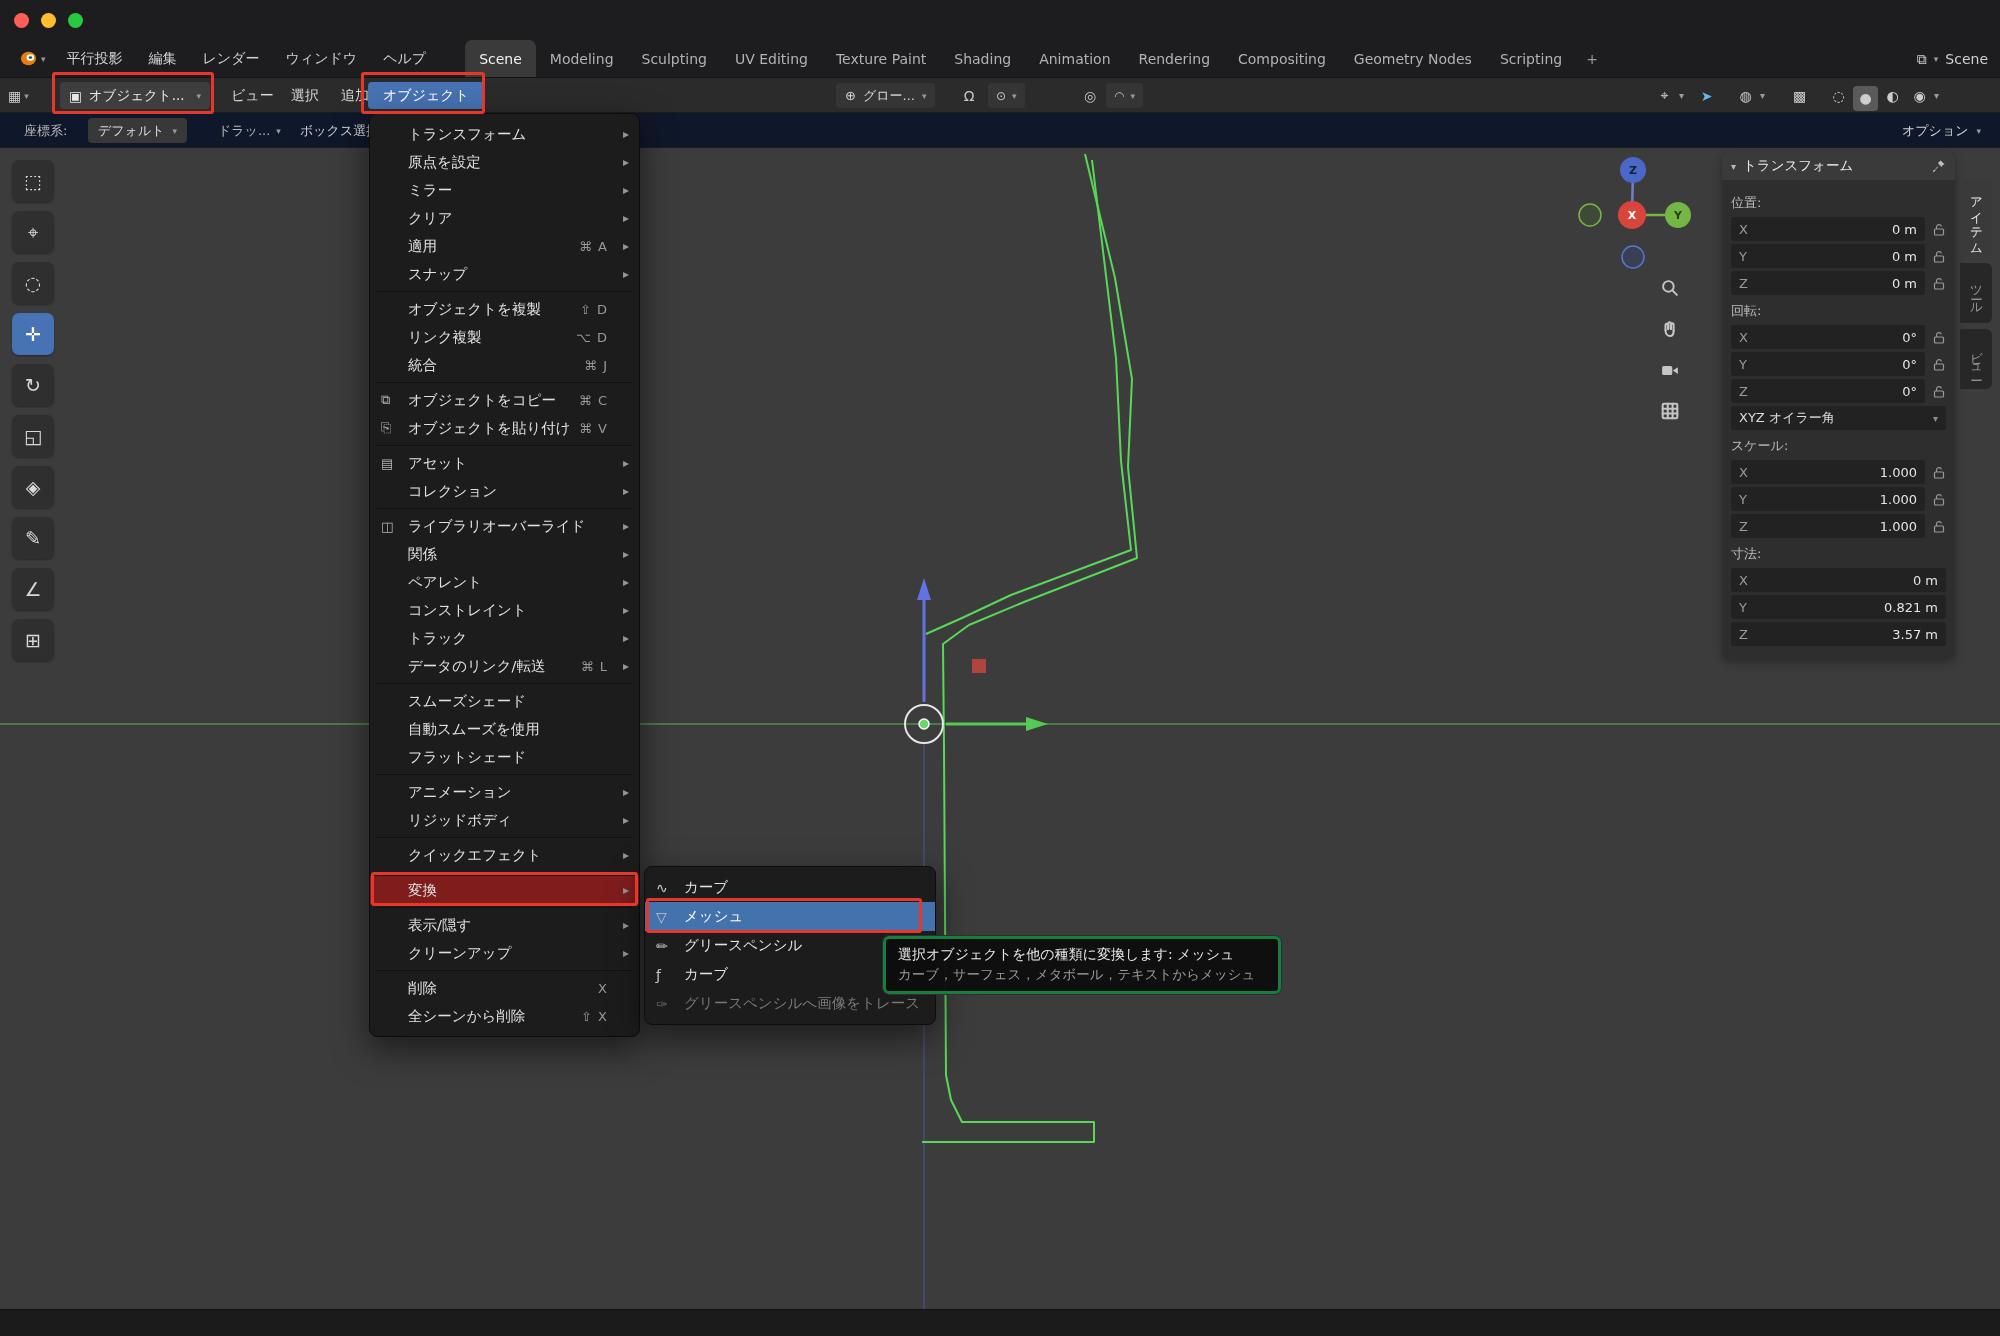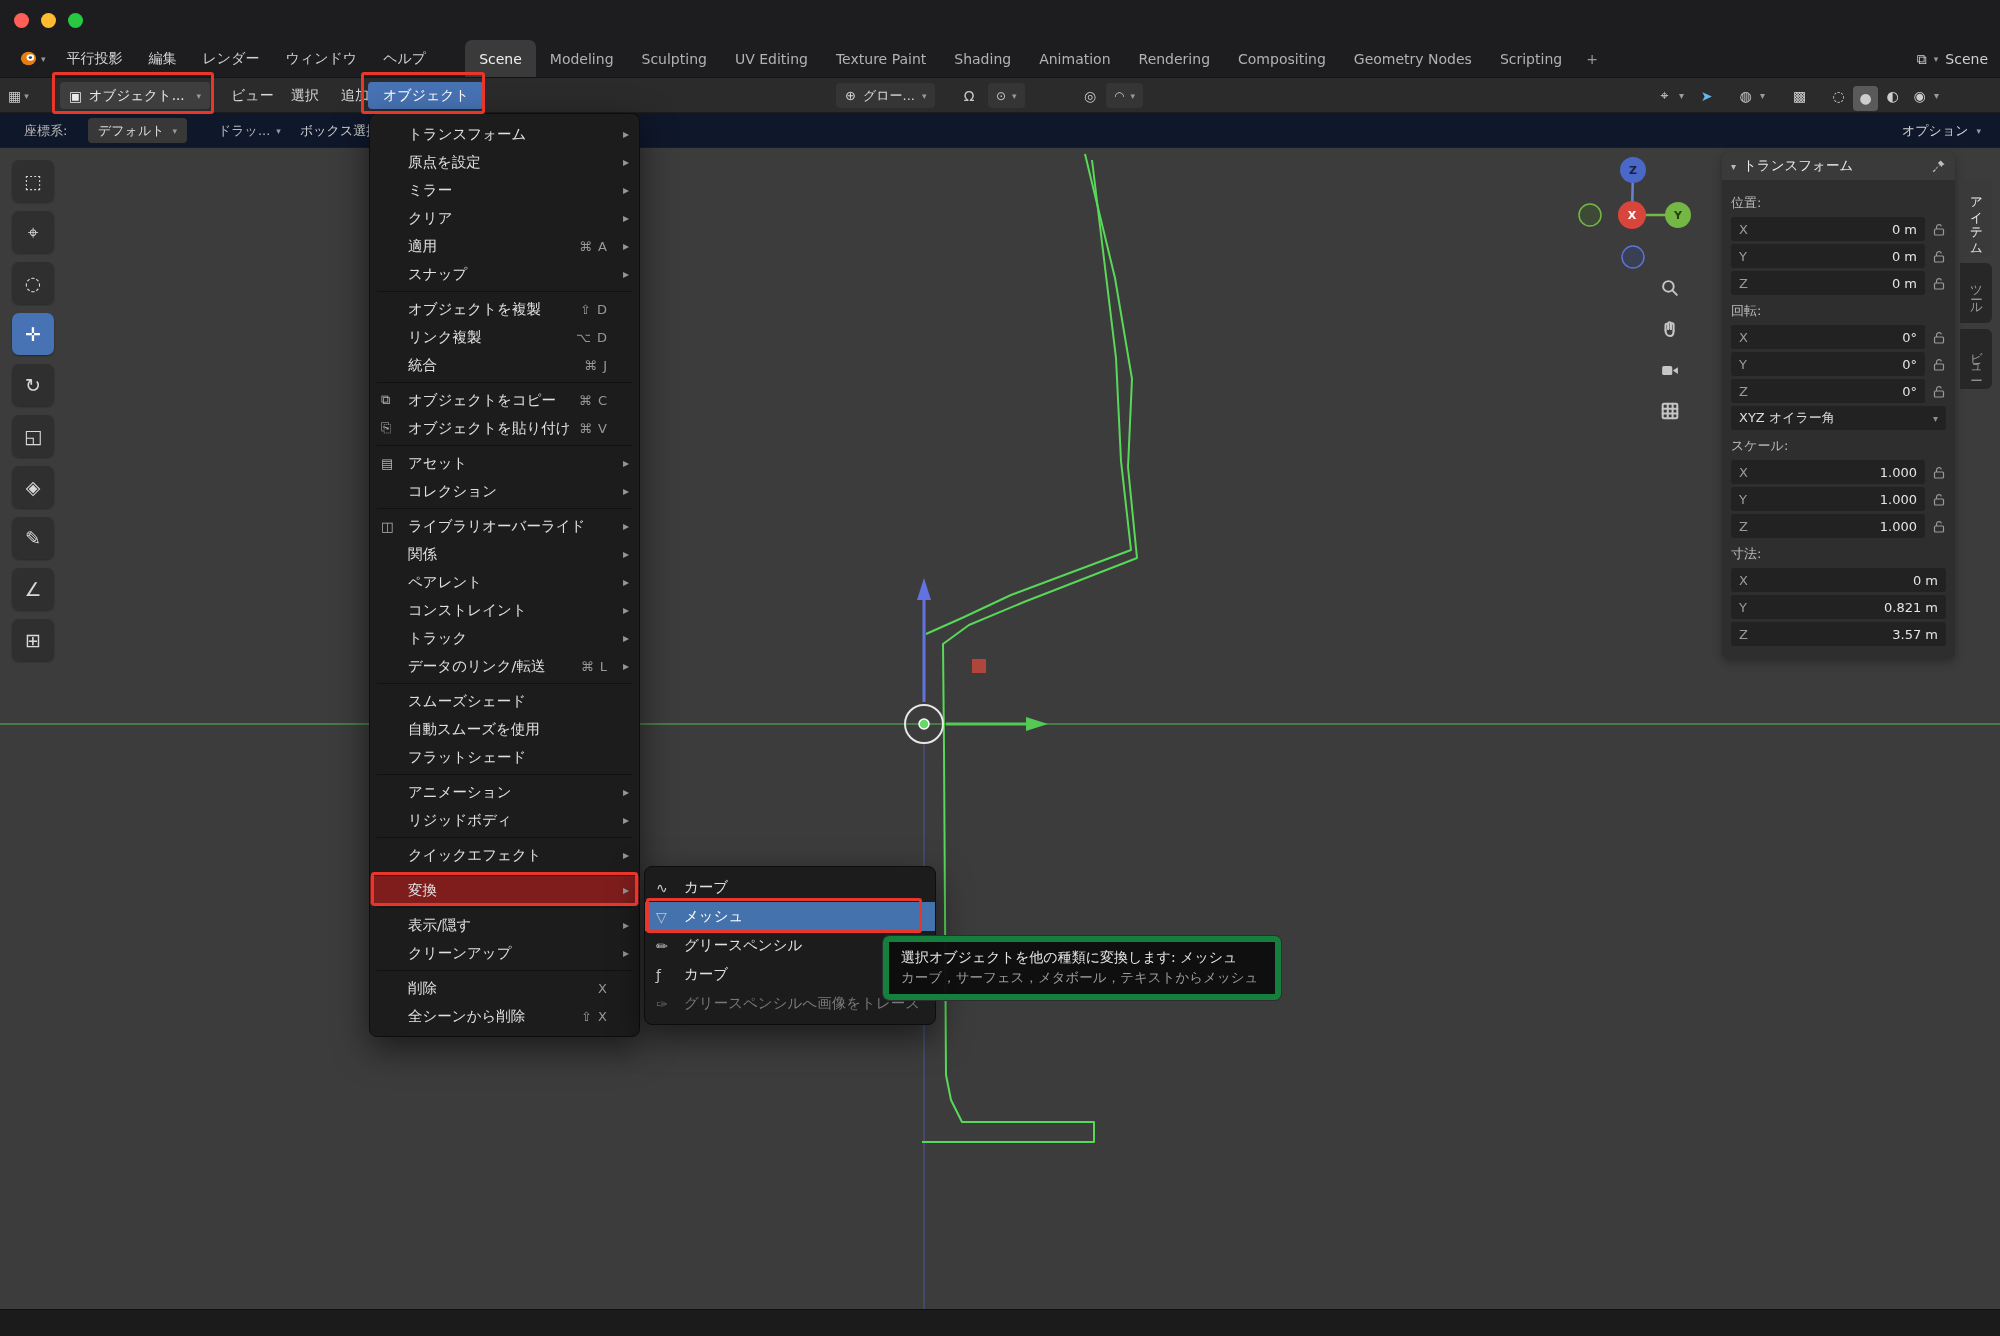--- a/index.html
+++ b/index.html
@@ -124,21 +124,21 @@
   .mi .arrow{width:13px;margin-left:8px;color:#969696;font-size:12px;text-align:right}
   .mi.hl{background:#7f1d1d}
   .msep{border-top:1px solid #111;margin:3px 7px}
   .cmi{height:29px;display:flex;align-items:center;padding:0 10px 0 11px;font-size:14.5px;color:#e0e0e0}
   .cmi .ic{width:28px;font-size:14px;color:#c6c6c6}
   .cmi.hl{background:#4472ad;color:#fff}
   .cmi.dis{color:#787878}.cmi.dis .ic{color:#666}
 
   
   .tooltip{position:absolute;left:883px;top:936px;width:398px;background:rgba(13,13,13,.97);
-           border:6px solid #15803d;outline:1px solid #2e2e2e;border-radius:6px;padding:7px 12px;z-index:60;white-space:nowrap}
+           border:3px solid #15803d;outline:1px solid #2e2e2e;border-radius:6px;padding:7px 12px;z-index:60;white-space:nowrap}
   .tooltip .t1{display:block;font-size:14px;color:#e8e8e8}
   .tooltip .t2{display:block;font-size:13.5px;color:#9b9b9b;margin-top:2px}
 
   
   .statusbar{position:absolute;left:0;top:1309px;width:2000px;height:27px;background:#1b1b1b;border-top:1px solid #101010}
 
   
   .anno{position:absolute;border:3px solid var(--annotation);border-radius:3px;z-index:80;pointer-events:none}
   #anno1{left:52px;top:72px;width:162px;height:42px}
   #anno2{left:361px;top:72px;width:124px;height:42px}

